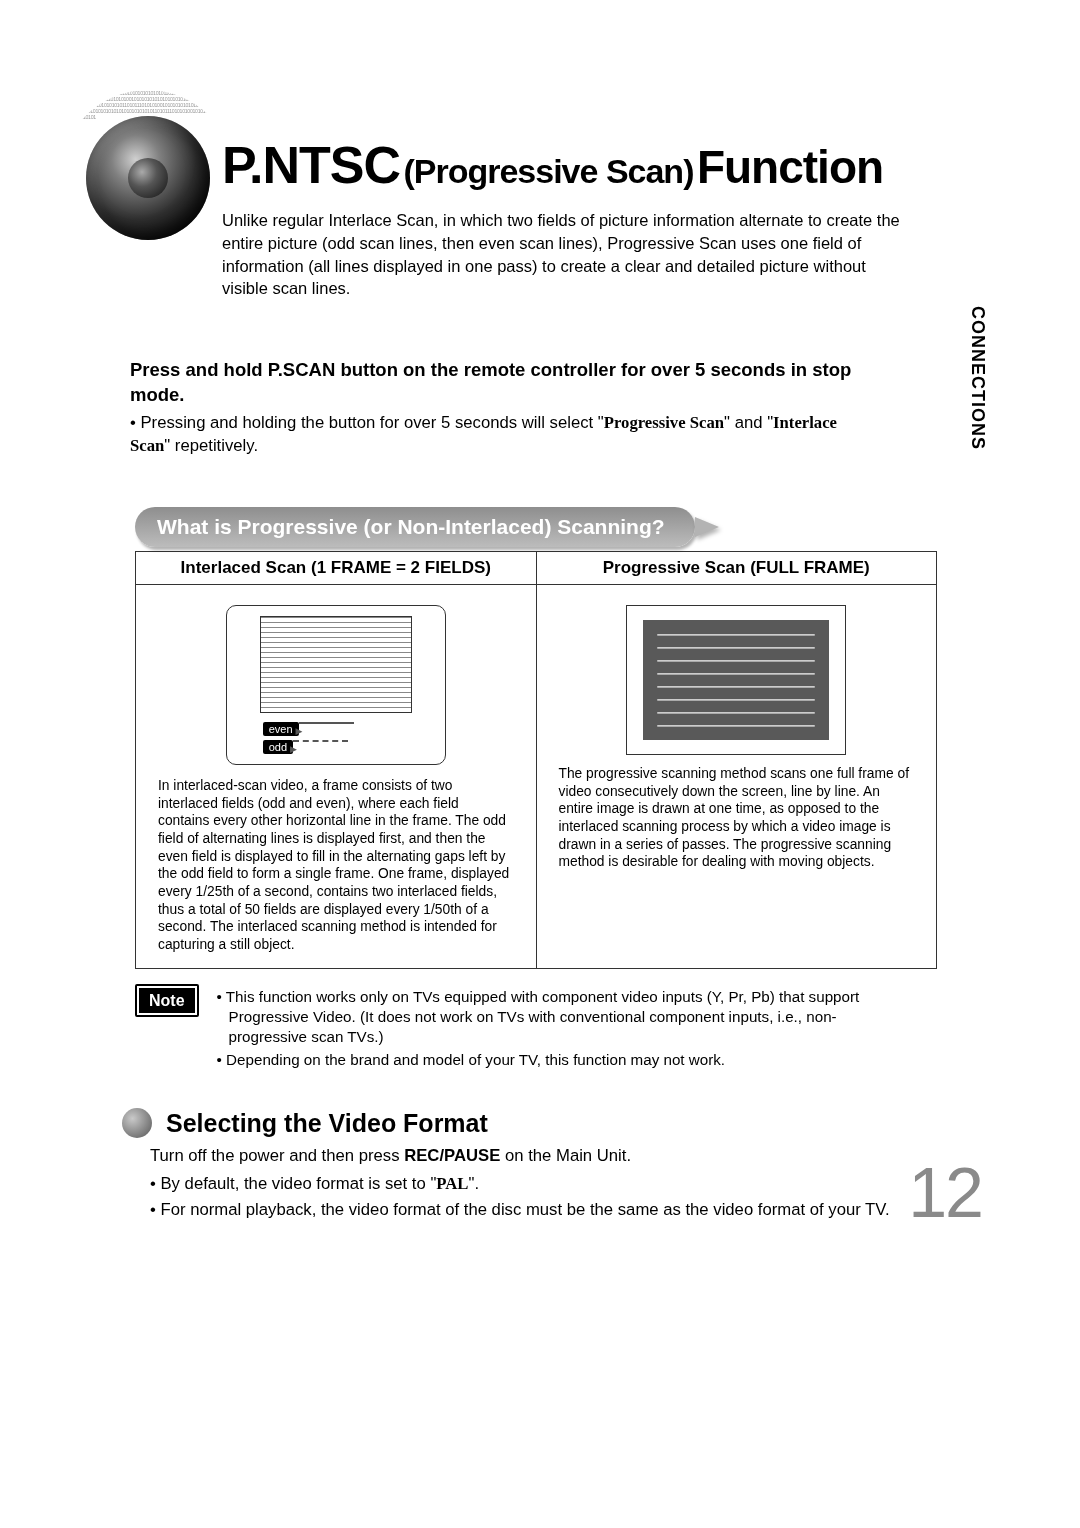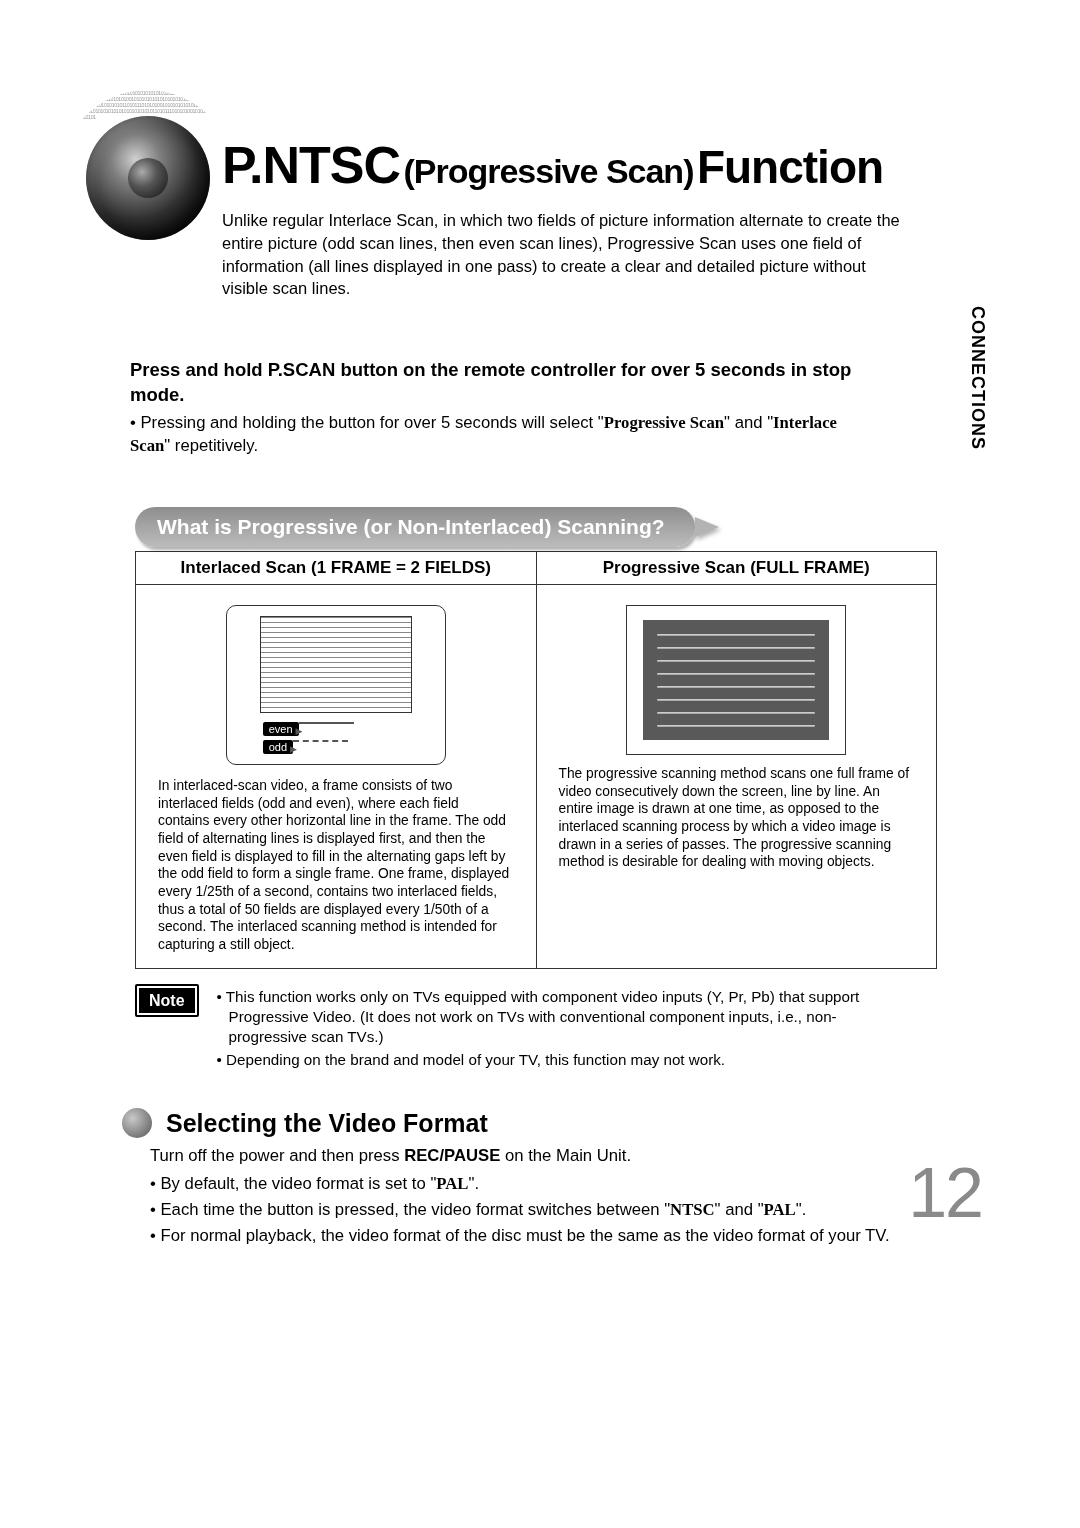--- a/index.html
+++ b/index.html
@@ -336,21 +336,18 @@
     <div class="dot"></div>
     <div class="sel-heading">Selecting the Video Format</div>
   </div>
   <div class="sel-body">
     <div class="intro-line">
       <span>Turn off the power and then press </span><b>REC/PAUSE</b><span> on the Main Unit.</span>
     </div>
     <div class="b">
       <span>By default, the video format is set to "</span><span class="sf">PAL</span><span>".</span>
     </div>
-    <div class="b">
-      <span>Each time the button is pressed, the video format switches between "</span><span class="sf">NTSC</span><span>" and "</span><span class="sf">PAL</span><span>".</span>
-    </div>
     <div class="b">For normal playback, the video format of the disc must be the same as the video format of your TV.</div>
   </div>
 
   <div class="pagenum">12</div>
 
 </div>
 
 </body></html>

